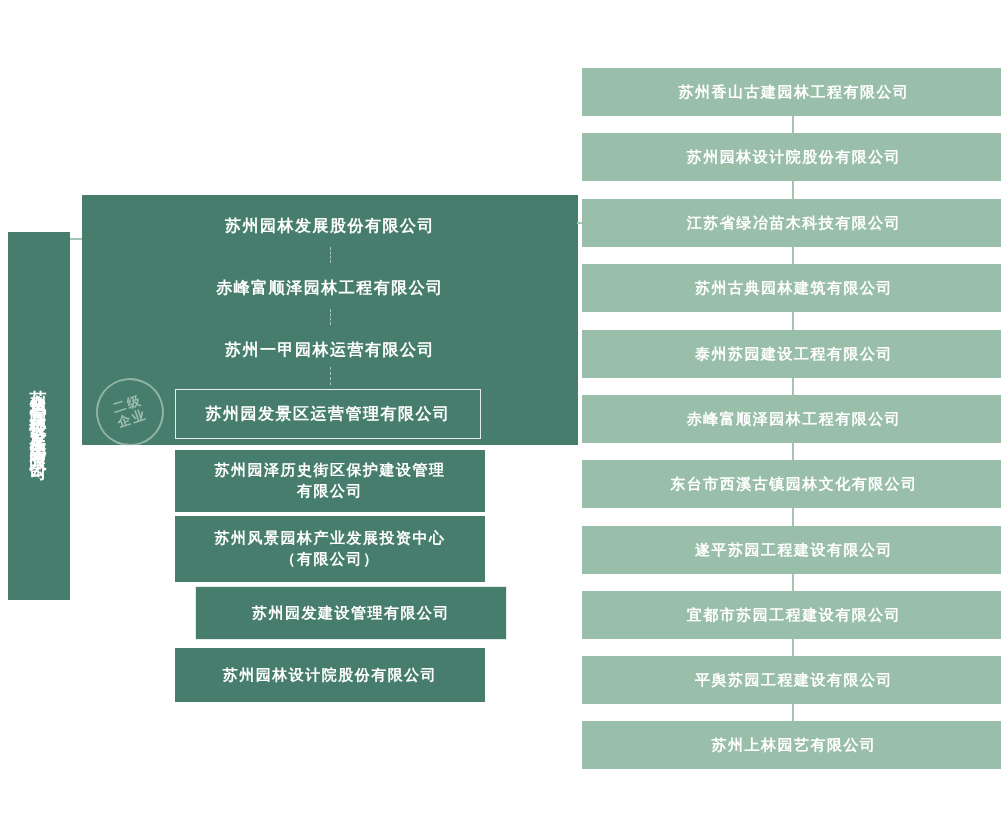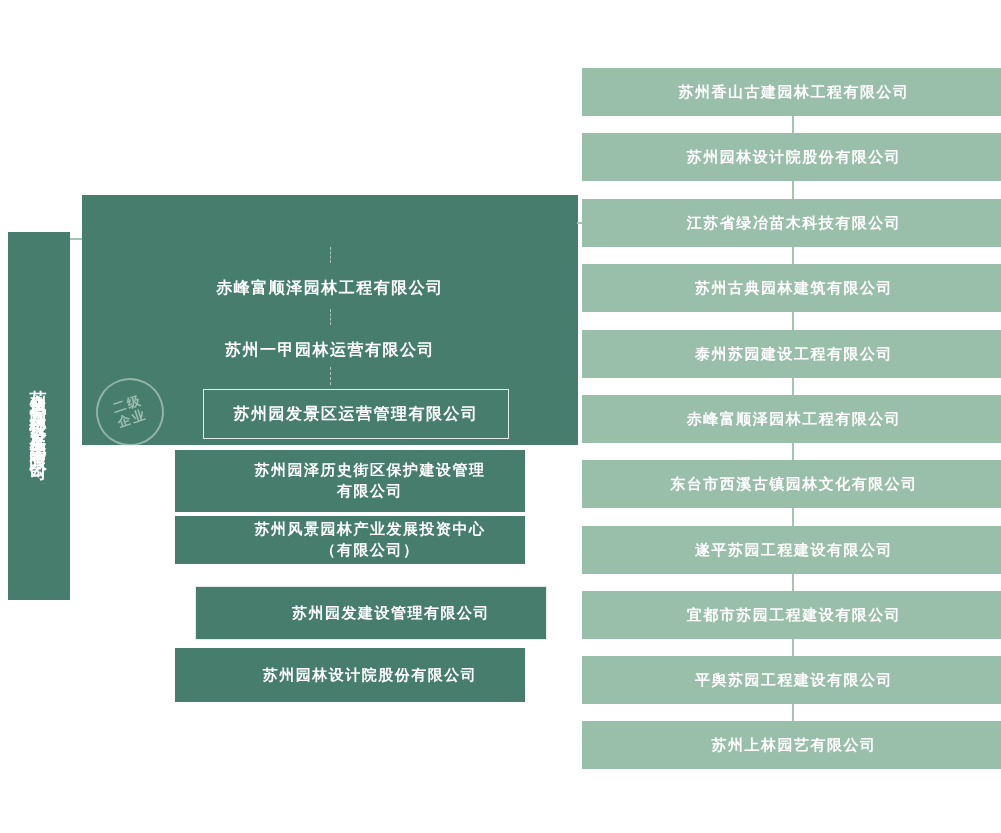--- a/index.html
+++ b/index.html
@@ -17,28 +17,28 @@
 
   
   .panel { position: absolute; left: 82px; top: 195px; width: 496px; height: 250px;
            background: var(--dark_green, #467d6d); }
   .prow { position: absolute; left: 0; width: 100%; height: 62px; display: flex;
           align-items: center; justify-content: center; color: #fff; font-weight: bold;
           font-size: 16px; letter-spacing: 1.5px; }
   .inbox { position: absolute; left: 93px; top: 194px; width: 304px; height: 48px;
            border: 1px solid rgba(255,255,255,.85); display: flex; align-items: center;
            justify-content: center; color: #fff; font-weight: bold; font-size: 16px;
-           letter-spacing: 1.5px; margin-left: 28px; }
+           letter-spacing: 1.5px; }
   .sep { position: absolute; left: 248px; width: 0; border-left: 1px dashed rgba(255,255,255,.55); }
 
   
   .lbox { position: absolute; left: 175px; width: 310px; background: var(--dark_green, #467d6d);
           color: #fff; font-weight: bold; font-size: 15px; display: flex; flex-direction: column;
           align-items: center; justify-content: center; text-align: center; line-height: 1.4;
-          letter-spacing: 1.5px; padding-left: 40px; }
+          letter-spacing: 1.5px; }
   .bordered { border: 1px solid rgba(255,255,255,.85); margin-left: 20px; }
 
   
   .rbox { position: absolute; left: 582px; width: 424px; height: 48px;
           background: var(--light_green, #99bea9); color: #fff; font-weight: bold;
           font-size: 15px; display: flex; align-items: center; justify-content: center;
           letter-spacing: 1.5px; }
 
   .conn { position: absolute; background: var(--connector, #a4c5b2); }
 
@@ -54,38 +54,39 @@
 
 <div class="canvas">
 
   <div class="node root-box">
     <span class="vtext">苏州风景园林投资发展集团有限公司</span>
   </div>
 
   <div class="conn" style="left:70px;top:238px;width:12px;height:2px"></div>
 
   <div class="panel">
+    <div class="prow" style="top:0">苏州园林发展股份有限公司</div>
     <div class="prow" style="top:62px">赤峰富顺泽园林工程有限公司</div>
     <div class="prow" style="top:124px">苏州一甲园林运营有限公司</div>
     <div class="inbox">苏州园发景区运营管理有限公司</div>
     <div class="sep" style="top:52px;height:16px"></div>
     <div class="sep" style="top:114px;height:16px"></div>
     <div class="sep" style="top:172px;height:18px"></div>
   </div>
 
   <div class="wm">
     <span>二级</span>
     <span>企业</span>
   </div>
 
   <div class="lbox" style="top:450px;height:62px">
     <span>苏州园泽历史街区保护建设管理</span>
     <span>有限公司</span>
   </div>
-  <div class="lbox" style="top:516px;height:48px">
+  <div class="lbox" style="top:516px;height:66px">
     <span>苏州风景园林产业发展投资中心</span>
     <span>（有限公司）</span>
   </div>
   <div class="lbox bordered" style="top:586px;height:52px">
     <span>苏州园发建设管理有限公司</span>
     <span></span>
   </div>
   <div class="lbox" style="top:648px;height:54px">
     <span>苏州园林设计院股份有限公司</span>
     <span></span>

